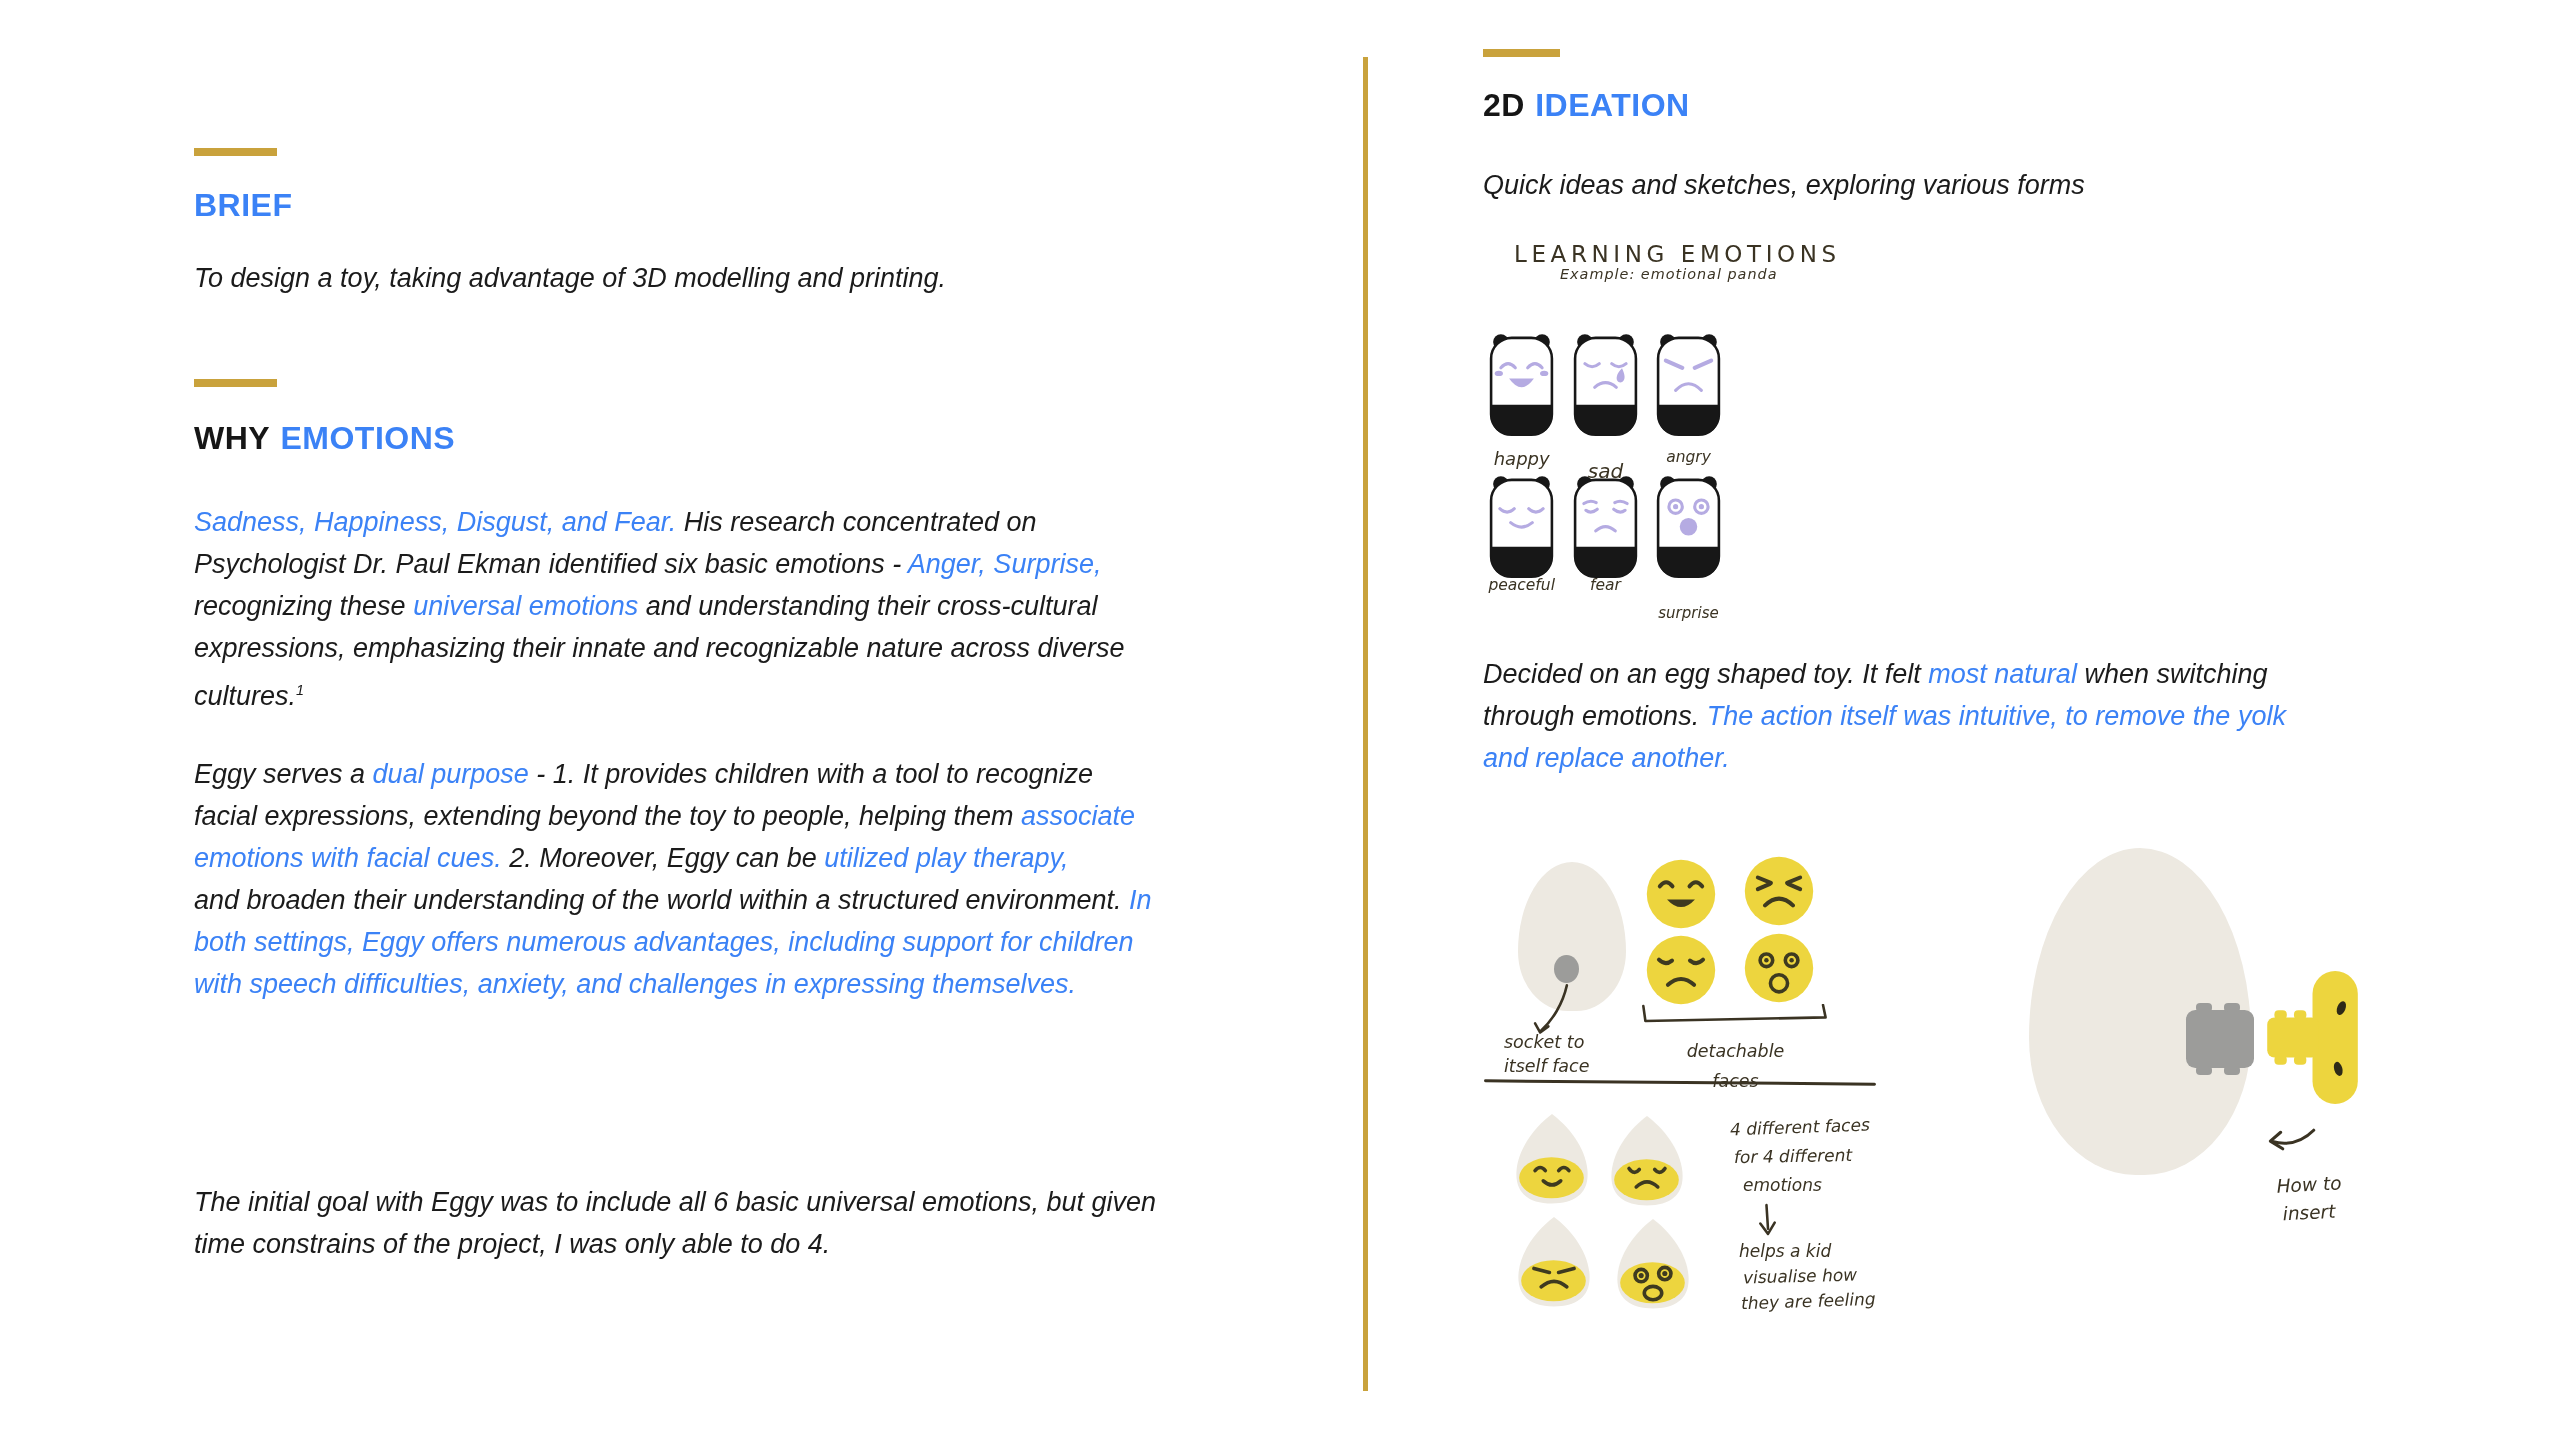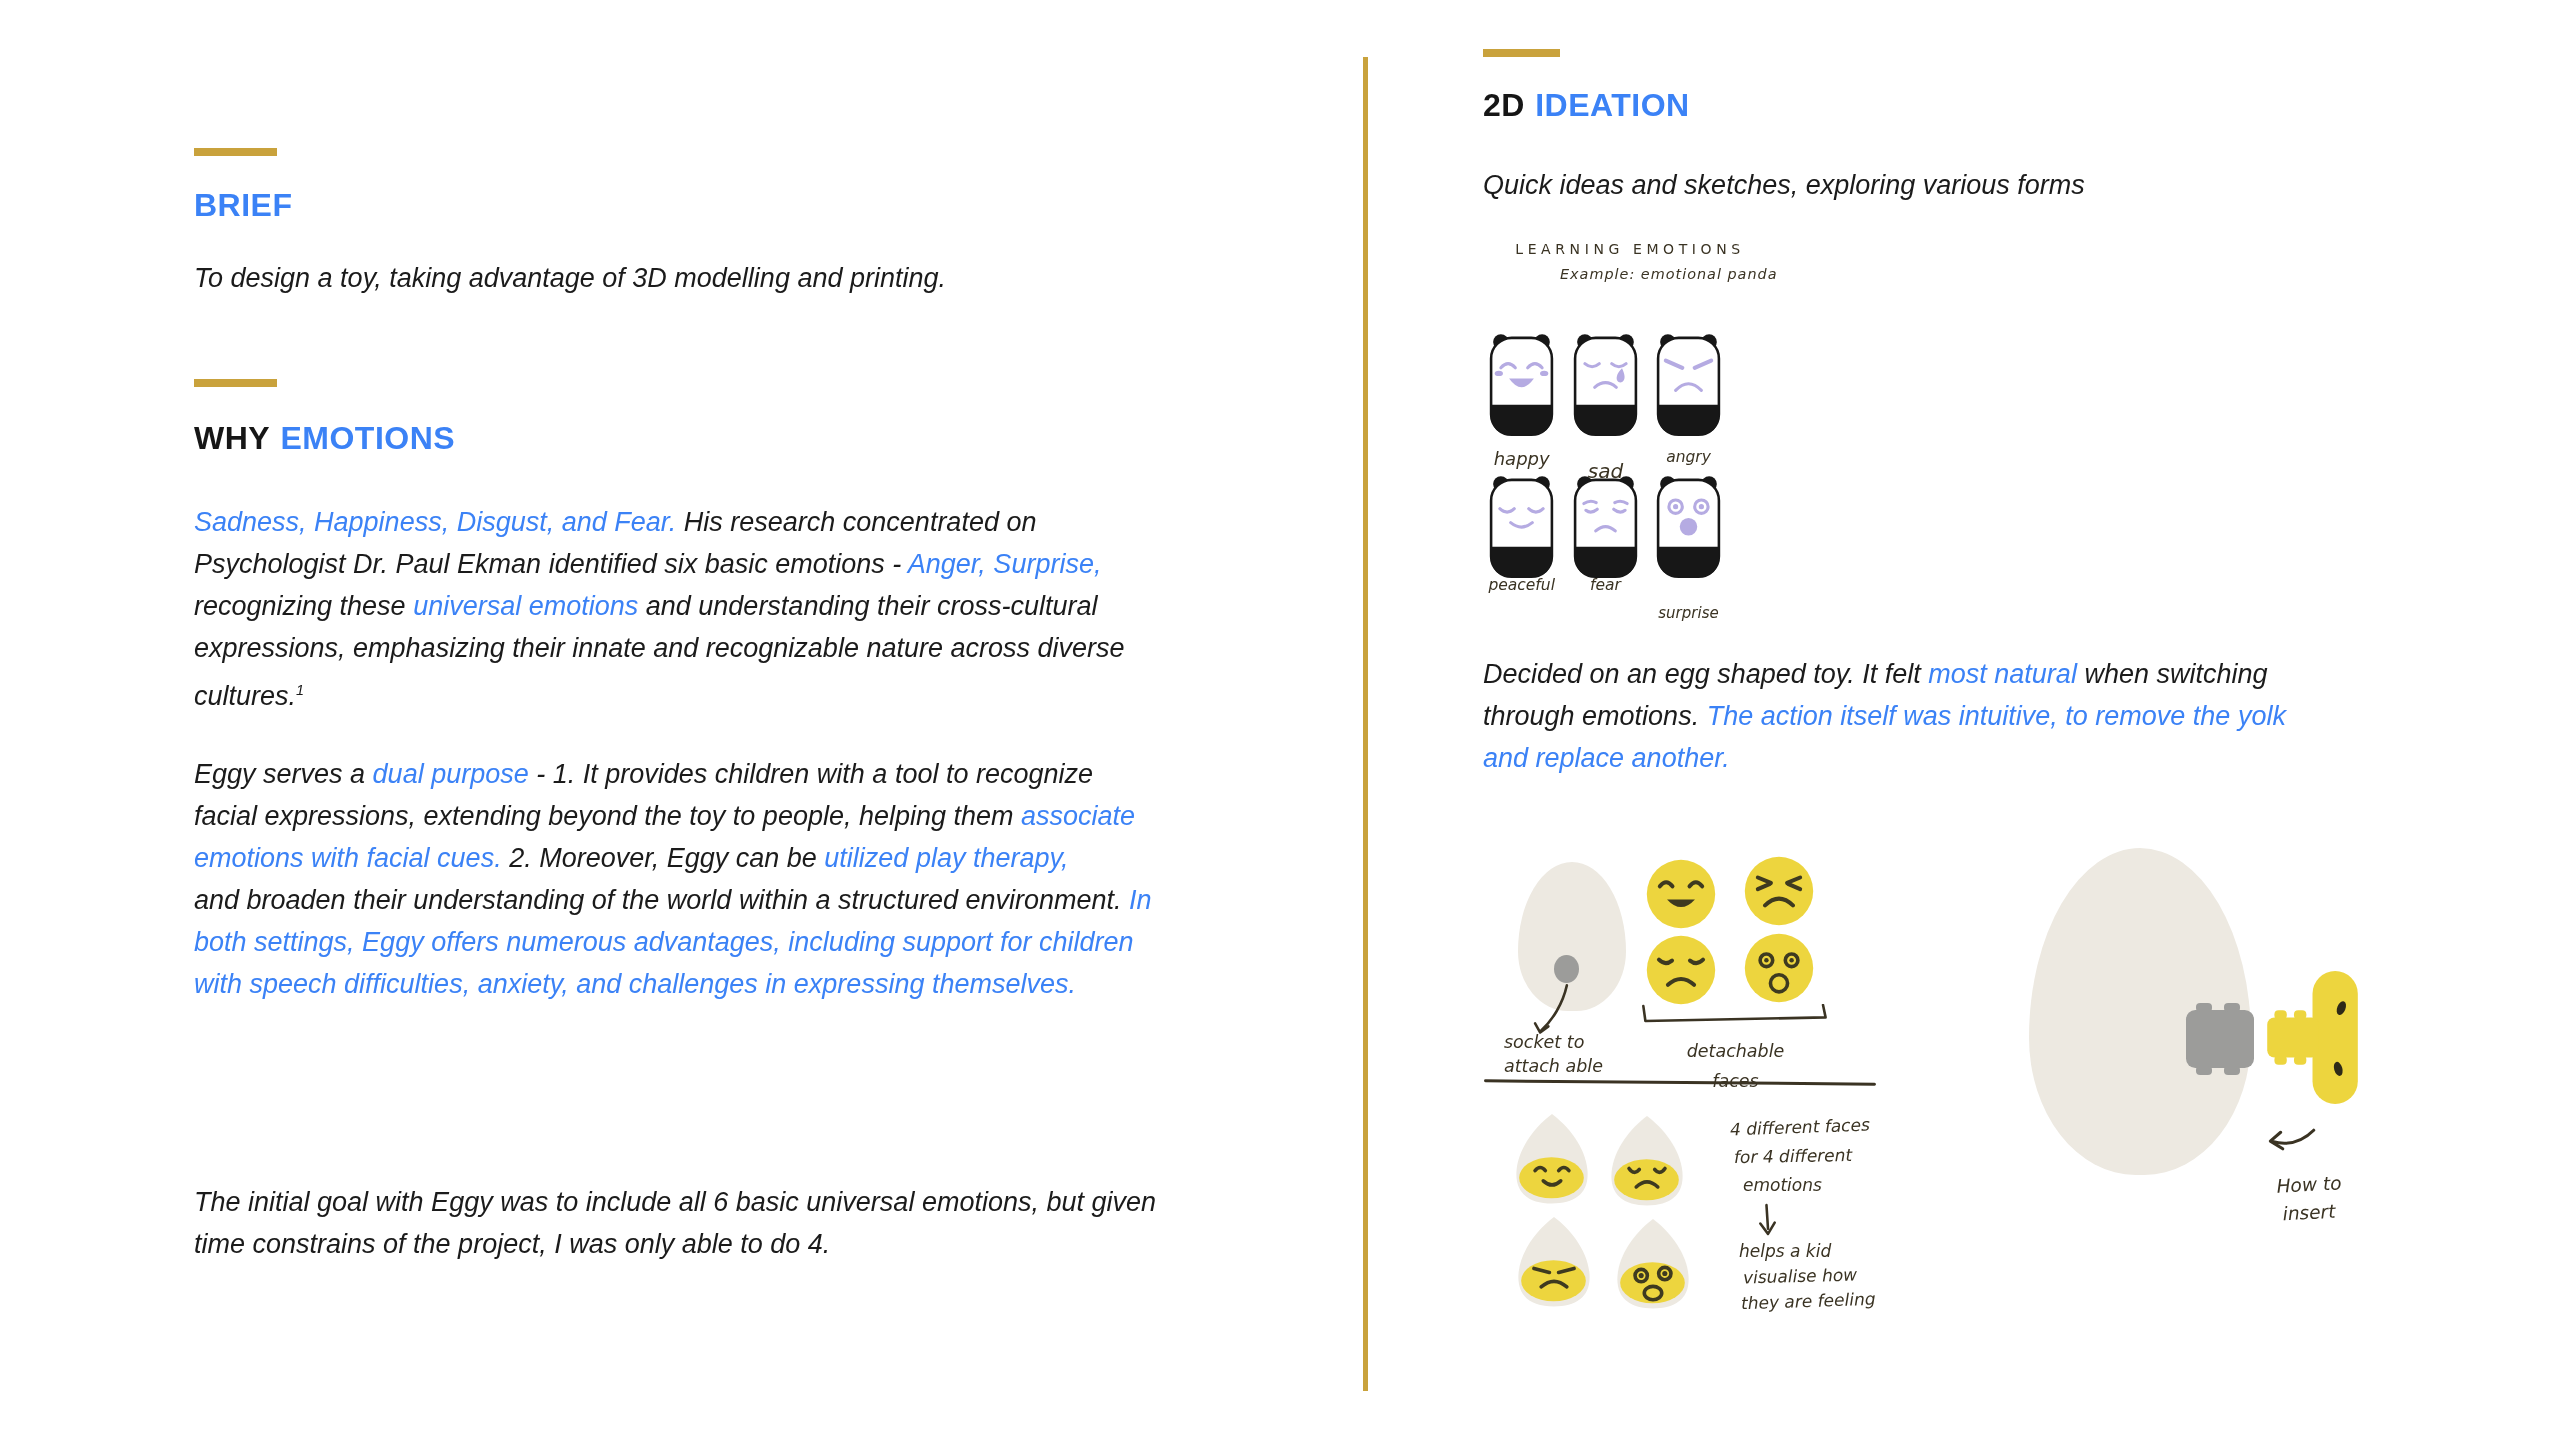--- a/index.html
+++ b/index.html
@@ -69,21 +69,21 @@
 
 <div class="h1" style="left:1483px;top:87px;">
   <span class="sp">2D</span><span class="g">IDEATION</span>
 </div>
 
 <div class="para" style="left:1483px;top:164px;">
   <div class="ln"><span>Quick ideas and sketches, exploring various forms</span></div>
 </div>
 
 <div class="sketch" style="left:1483px;top:232px;width:289px;height:397px;">
-  <div class="hw" style="left:31px;top:9.3px;width:232px;font-style:normal;font-size:14px;letter-spacing:4.6px;text-align:center;">LEARNING EMOTIONS</div>
+  <div class="hw" style="left:31px;top:9.3px;width:232px;font-style:normal;font-size:23px;letter-spacing:4.6px;text-align:center;">LEARNING EMOTIONS</div>
   <div class="hw" style="left:77px;top:34px;width:165px;font-size:14.4px;letter-spacing:1px;text-align:left;">Example: emotional panda</div>
 
   <svg class="abs" style="left:5.2px;top:99px;" width="67" height="106" viewBox="0 0 130 205">
     <circle cx="25" cy="21" r="15" fill="#171717"></circle>
       <circle cx="105" cy="21" r="15" fill="#171717"></circle>
     <rect x="6" y="13" width="118" height="188" rx="40" fill="#ffffff" stroke="#171717" stroke-width="5"></rect>
     <path d="M6 143 L124 143 L124 161 Q124 201 84 201 L46 201 Q6 201 6 161 Z" fill="#171717"></path>
     <g stroke="#B5ABE2" stroke-width="6" fill="none" stroke-linecap="round">
       <path d="M25 71 Q39 55 53 71"></path>
         <path d="M77 71 Q91 55 105 71"></path>
@@ -169,21 +169,21 @@
 
 <div class="sketch" style="left:1483px;top:845px;width:412px;height:515px;">
 
   <div class="bigEgg" style="left:35px;top:17px;width:108px;height:149px;"></div>
   <div class="socket" style="left:71px;top:110px;width:25px;height:28px;"></div>
   <svg class="abs" style="left:49px;top:138px;" width="41" height="57" viewBox="0 0 80 110">
     <path d="M68 4 C60 40 40 72 18 92" stroke="#3A3323" stroke-width="5" fill="none" stroke-linecap="round"></path>
     <path d="M6 78 L16 96 L32 84" stroke="#3A3323" stroke-width="5" fill="none" stroke-linecap="round" stroke-linejoin="round"></path>
   </svg>
   <div class="hw" style="left:21px;top:187px;width:144px;font-size:17.5px;">socket to</div>
-  <div class="hw" style="left:21px;top:211px;width:144px;font-size:17.5px;">attach able</div>
+  <div class="hw" style="left:21px;top:211px;width:144px;font-size:17.5px;">itself face</div>
 
   <svg class="abs" style="left:162px;top:13px;" width="72" height="72" viewBox="0 0 160 160">
     <circle cx="80" cy="80" r="76" fill="#EDD53E"></circle>
     <g stroke="#3E3A20" stroke-width="9" fill="none" stroke-linecap="round">
       <path d="M33 63 Q47 45 61 63"></path>
         <path d="M99 63 Q113 45 127 63"></path>
     </g>
     <path d="M49 92 Q80 126 111 92 Z" fill="#3E3A20"></path>
   </svg>
   <svg class="abs" style="left:260px;top:10.3px;" width="72" height="72" viewBox="0 0 160 160">

